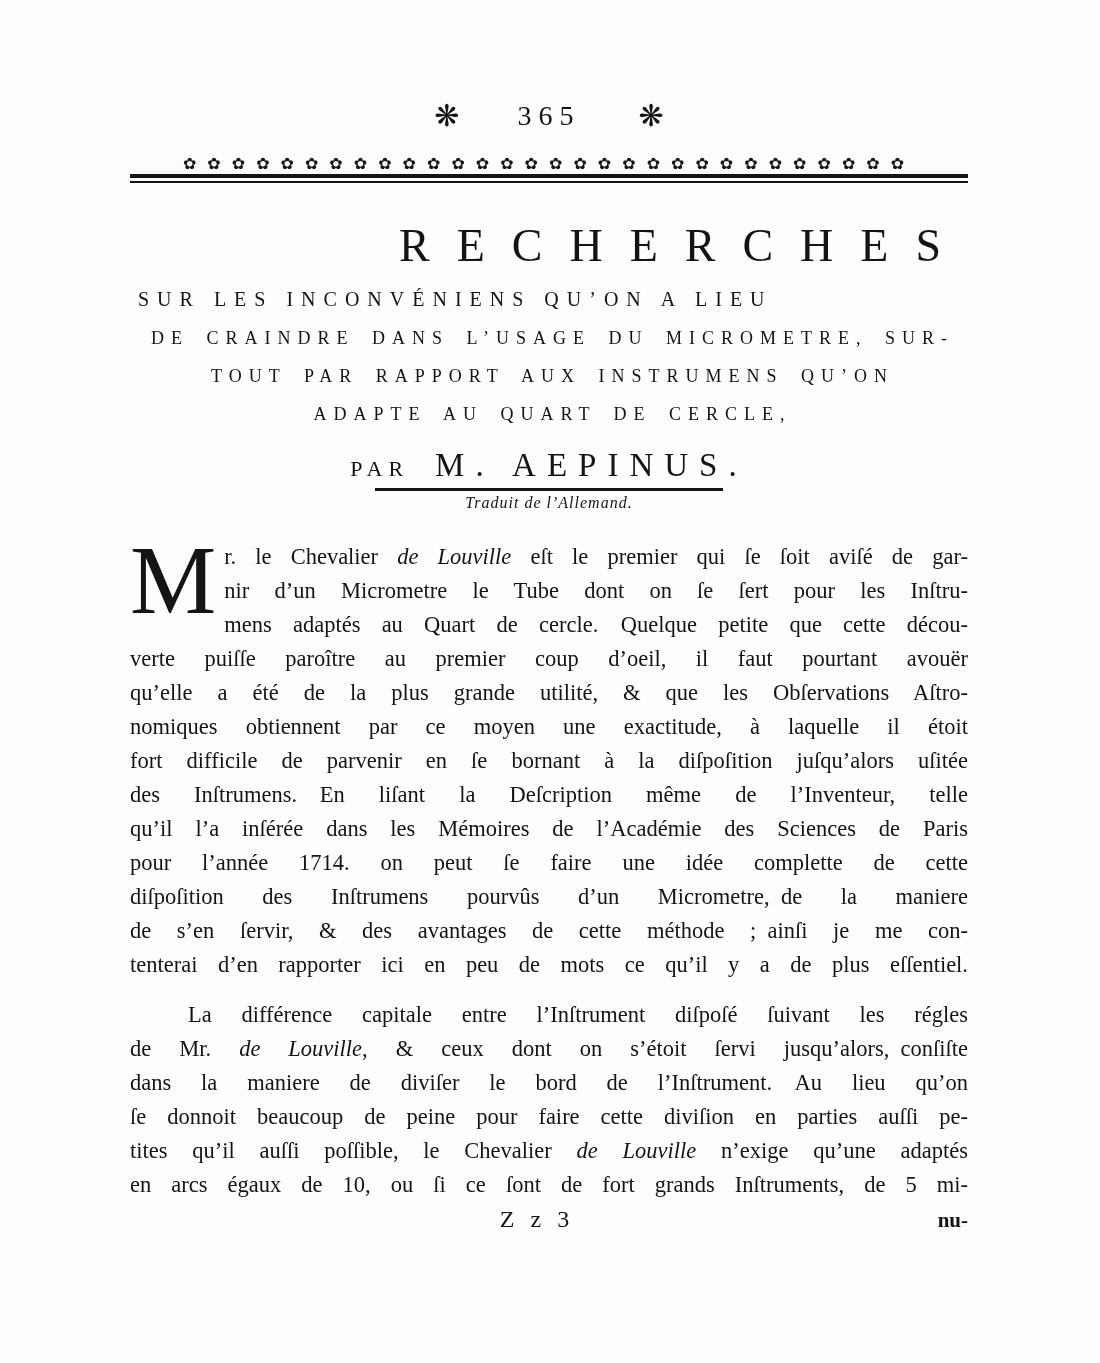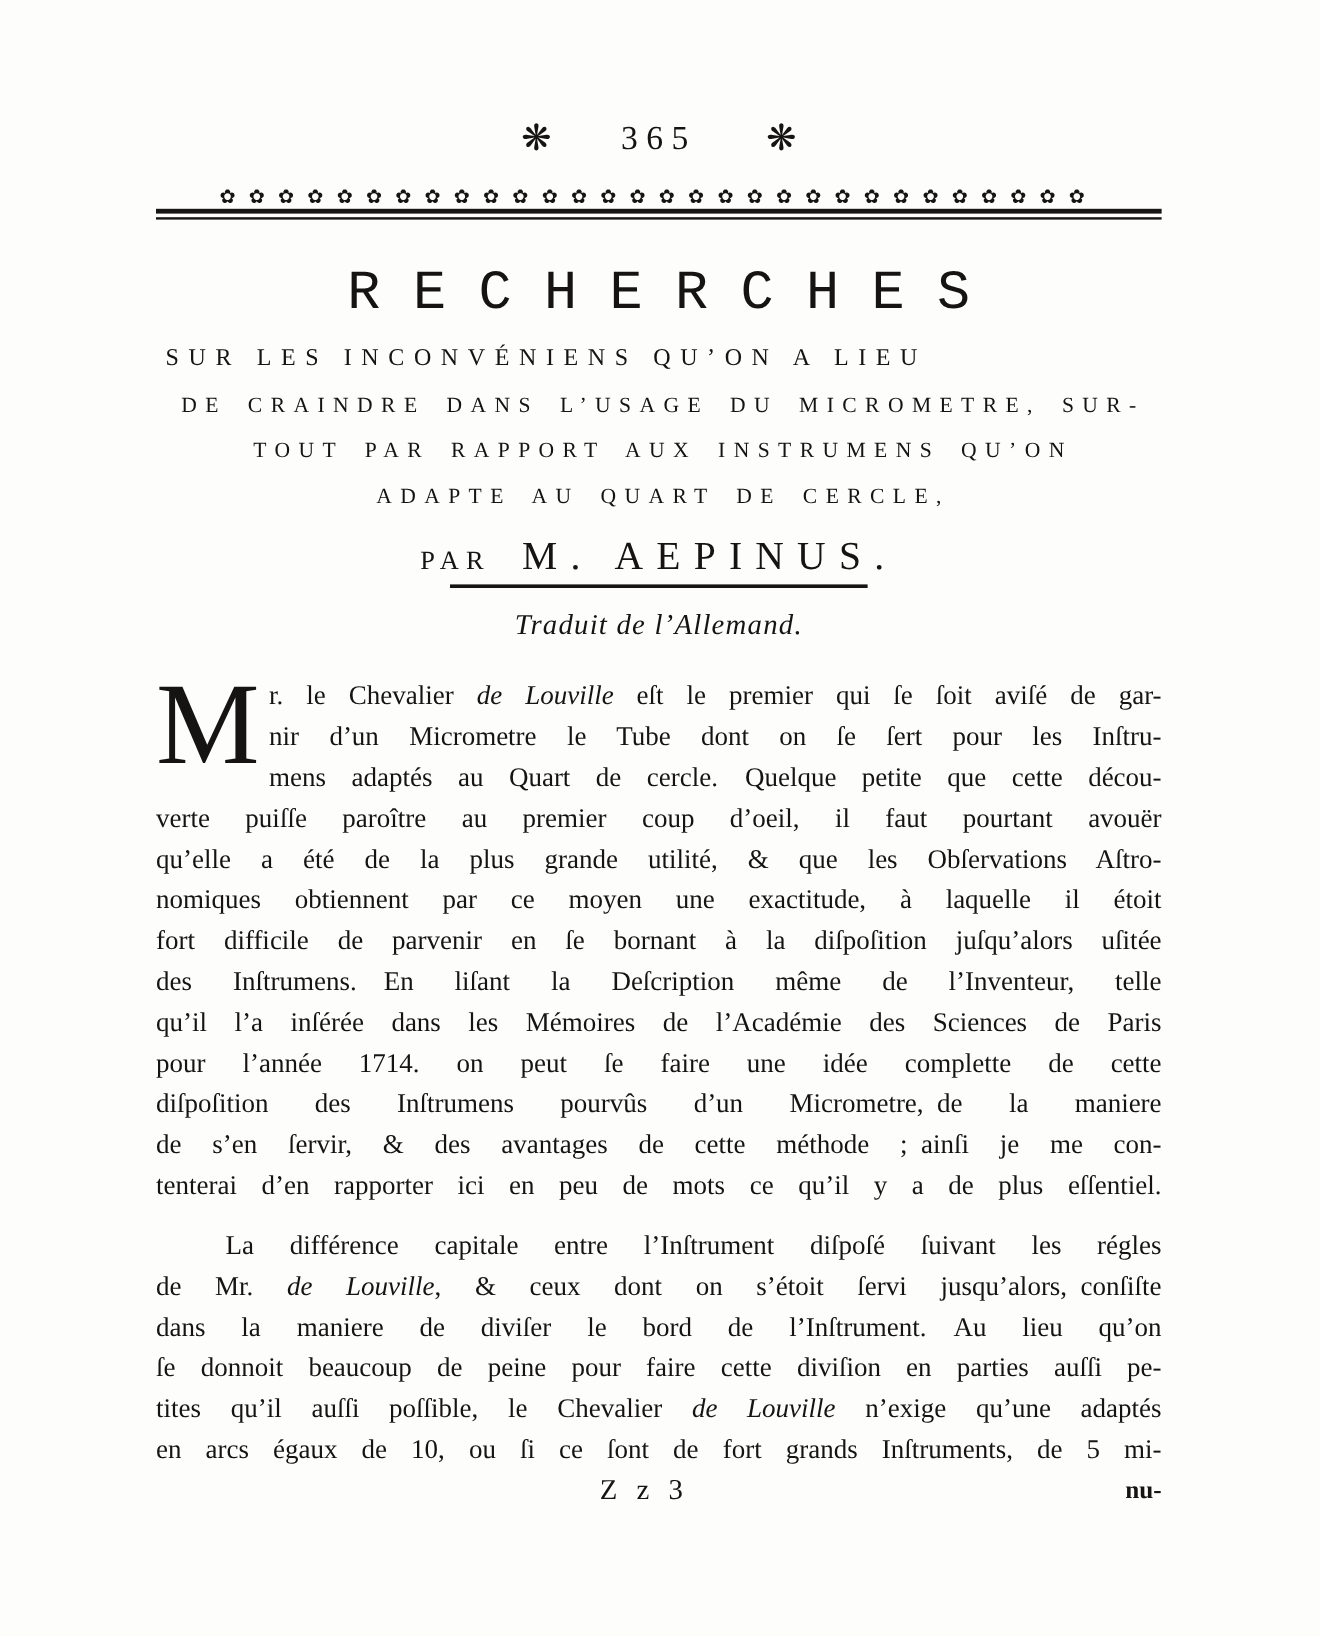--- a/index.html
+++ b/index.html
@@ -37,26 +37,25 @@
     line-height: 1;
     white-space: nowrap;
     overflow: hidden;
   }
   .rule-thick { margin-top: 2px; height: 4px; background: #161514; }
   .rule-thin  { margin-top: 3px; height: 2px; background: #161514; }
 
   
   .main-title {
     margin-top: 36px;
-    text-align: center;
+    text-align: right;
     font-size: 46px;
     letter-spacing: 27px;
     padding-left: 27px; 
     white-space: nowrap;
-    font-family: Liberation Mono, monospace;
   }
   .subtitle-1 {
     margin-top: 16px;
     text-align: left;
     font-size: 20px;
     letter-spacing: 8px;
     padding-left: 8px;
     white-space: nowrap;
   }
   .subtitle-sm {
@@ -76,24 +75,24 @@
   }
   .byline .prefix { font-size: 22px; letter-spacing: 6px; margin-right: 22px; }
   .byline .name   { font-size: 33px; letter-spacing: 11px; }
   .byline-rule {
     width: 348px;
     height: 3px;
     background: #161514;
     margin: 4px auto 0 auto;
   }
   .translation-note {
-    margin-top: 18px;
+    margin-top: 3px;
     text-align: center;
     font-style: italic;
-    font-size: 24px;
+    font-size: 16px;
     letter-spacing: 1px;
   }
 
   
   .body-text { margin-top: 28px; font-size: 22.5px; }
   .line {
     line-height: 34px;
     text-align: justify;
     text-align-last: justify;
     white-space: normal;
@@ -106,21 +105,21 @@
     margin: 3px 8px 0 0;
   }
   .para-2 { margin-top: 16px; }
   .para-2 .line-indent { text-indent: 58px; }
   .ital { font-style: italic; }
 
   
   .footer-row {
     margin-top: 4px;
     display: flex;
-    align-items: flex-start;
+    align-items: flex-end;
     font-size: 24px;
   }
   .footer-spacer { flex: 1; }
   .signature { letter-spacing: 5px; transform: translateX(-12px); }
   .catchword { flex: 1; text-align: right; font-size: 21px; font-weight: bold; }
 </style>
 </head>
 <body>
 
 <div class="page">

